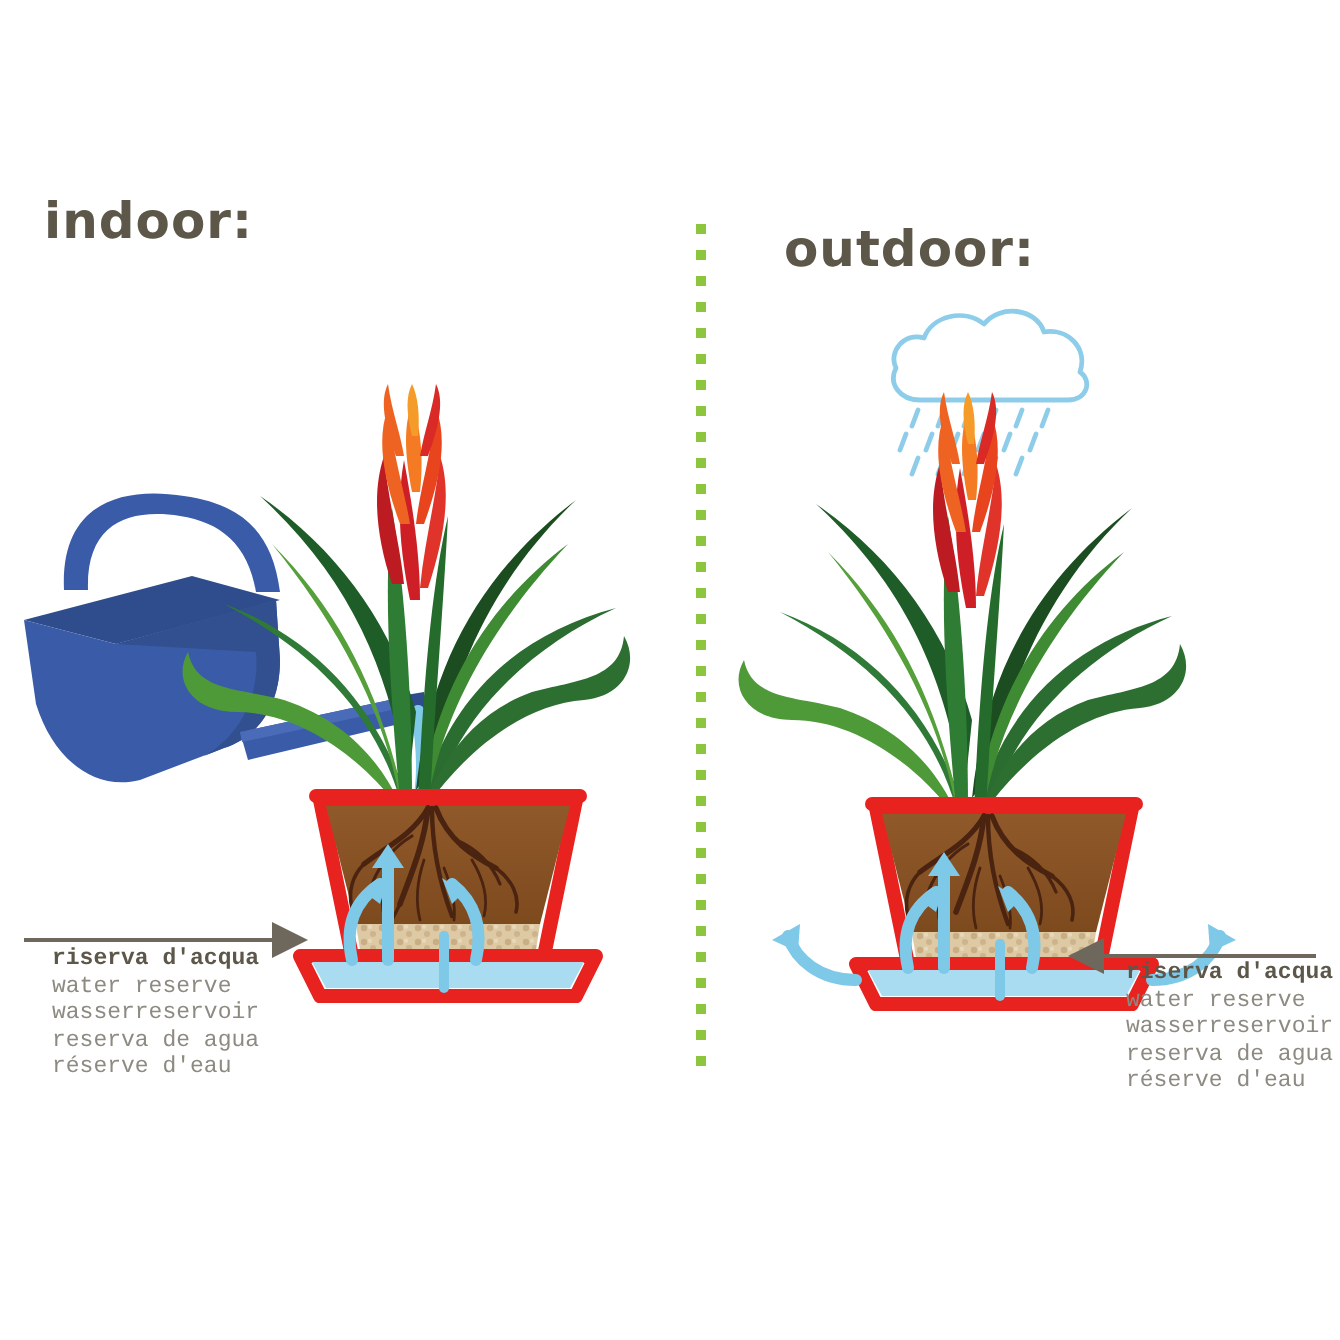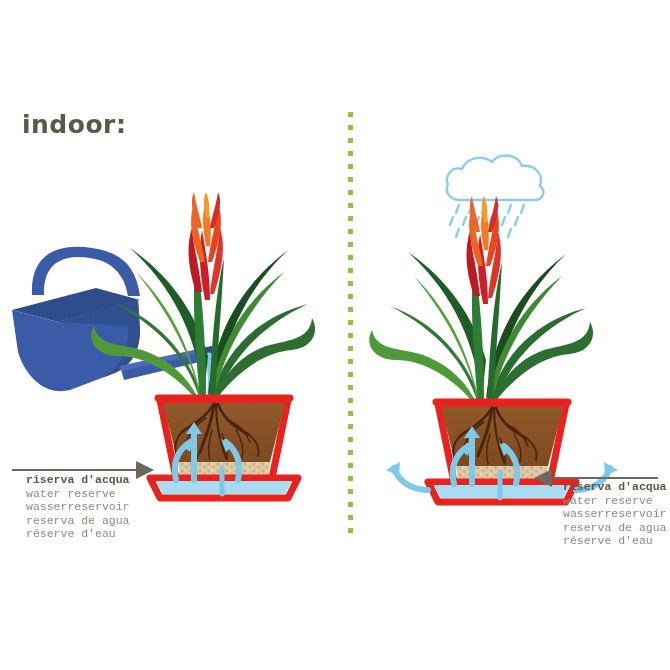--- a/index.html
+++ b/index.html
@@ -9,21 +9,21 @@
 
   .heading{
     position:absolute;
     font-family:"DejaVu Sans","Liberation Sans",sans-serif;
     font-size:25px;
     font-weight:600;
     letter-spacing:0.5px;
     color:#5d574a;
     white-space:nowrap;
   }
-  #heading-indoor{left:22px;top:110px;text-align:right;}
+  #heading-indoor{left:22px;top:96px;text-align:right;}
   #heading-outdoor{left:392px;top:110px;}
 
   #divider{
     position:absolute;left:348px;top:112px;width:5px;height:445px;
   }
   #divider i{
     display:block;width:5px;height:5px;background:#8cc63e;margin-bottom:8px;
   }
 
   .svgwrap{position:absolute;left:0;top:0;width:670px;height:670px;pointer-events:none;}
@@ -41,20 +41,21 @@
   #label-indoor{left:26px;top:473px;}
   #label-outdoor{left:563px;top:480px;}
 </style>
 </head>
 <body>
 
 <div id="stage">
 
   <div class="heading" id="heading-indoor">indoor:</div>
 
+  <div class="heading" id="heading-outdoor">outdoor:</div>
 
   <div id="divider">
       <i style="background: rgb(140, 198, 62);"></i>
       <i style="background: rgb(140, 198, 62);"></i>
       <i style="background: rgb(140, 198, 62);"></i>
       <i style="background: rgb(140, 198, 62);"></i>
       <i style="background: rgb(140, 198, 62);"></i>
       <i style="background: rgb(140, 198, 62);"></i>
       <i style="background: rgb(140, 198, 62);"></i>
       <i style="background: rgb(140, 198, 62);"></i>

